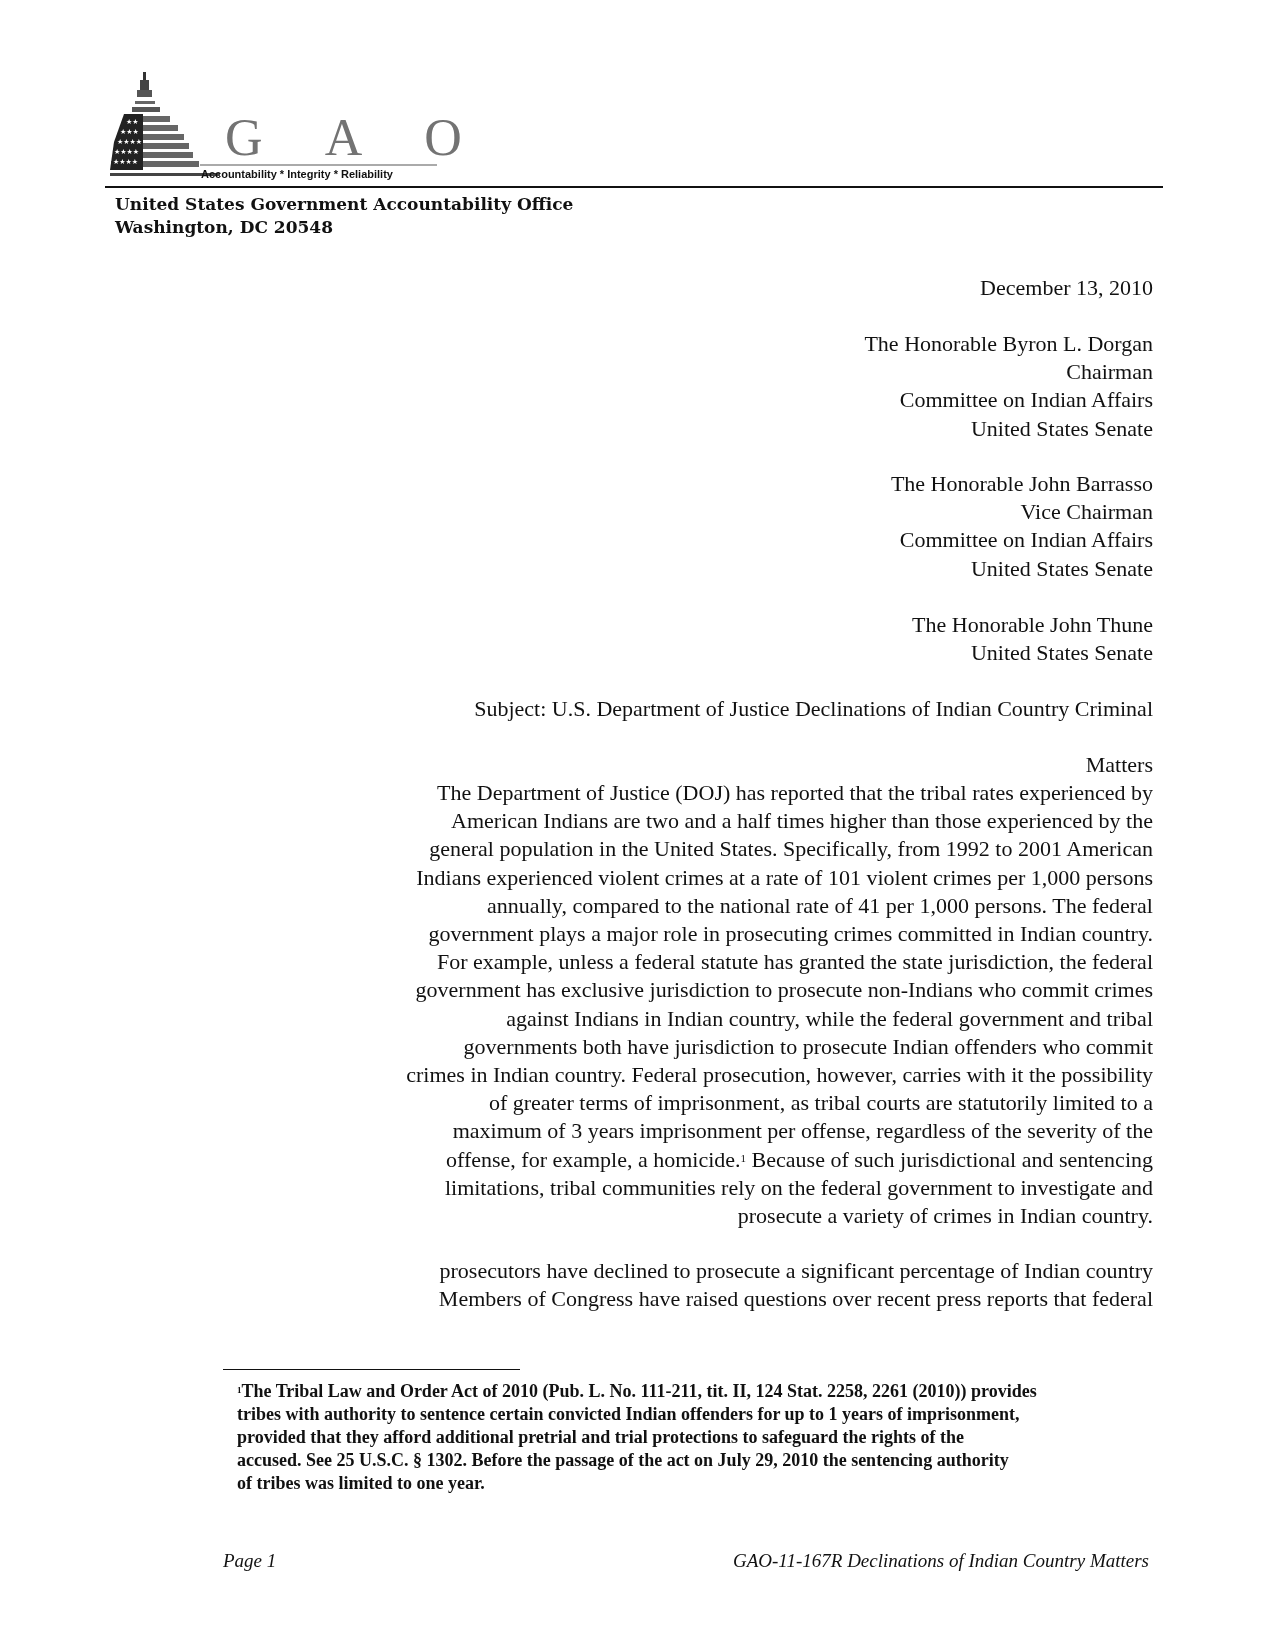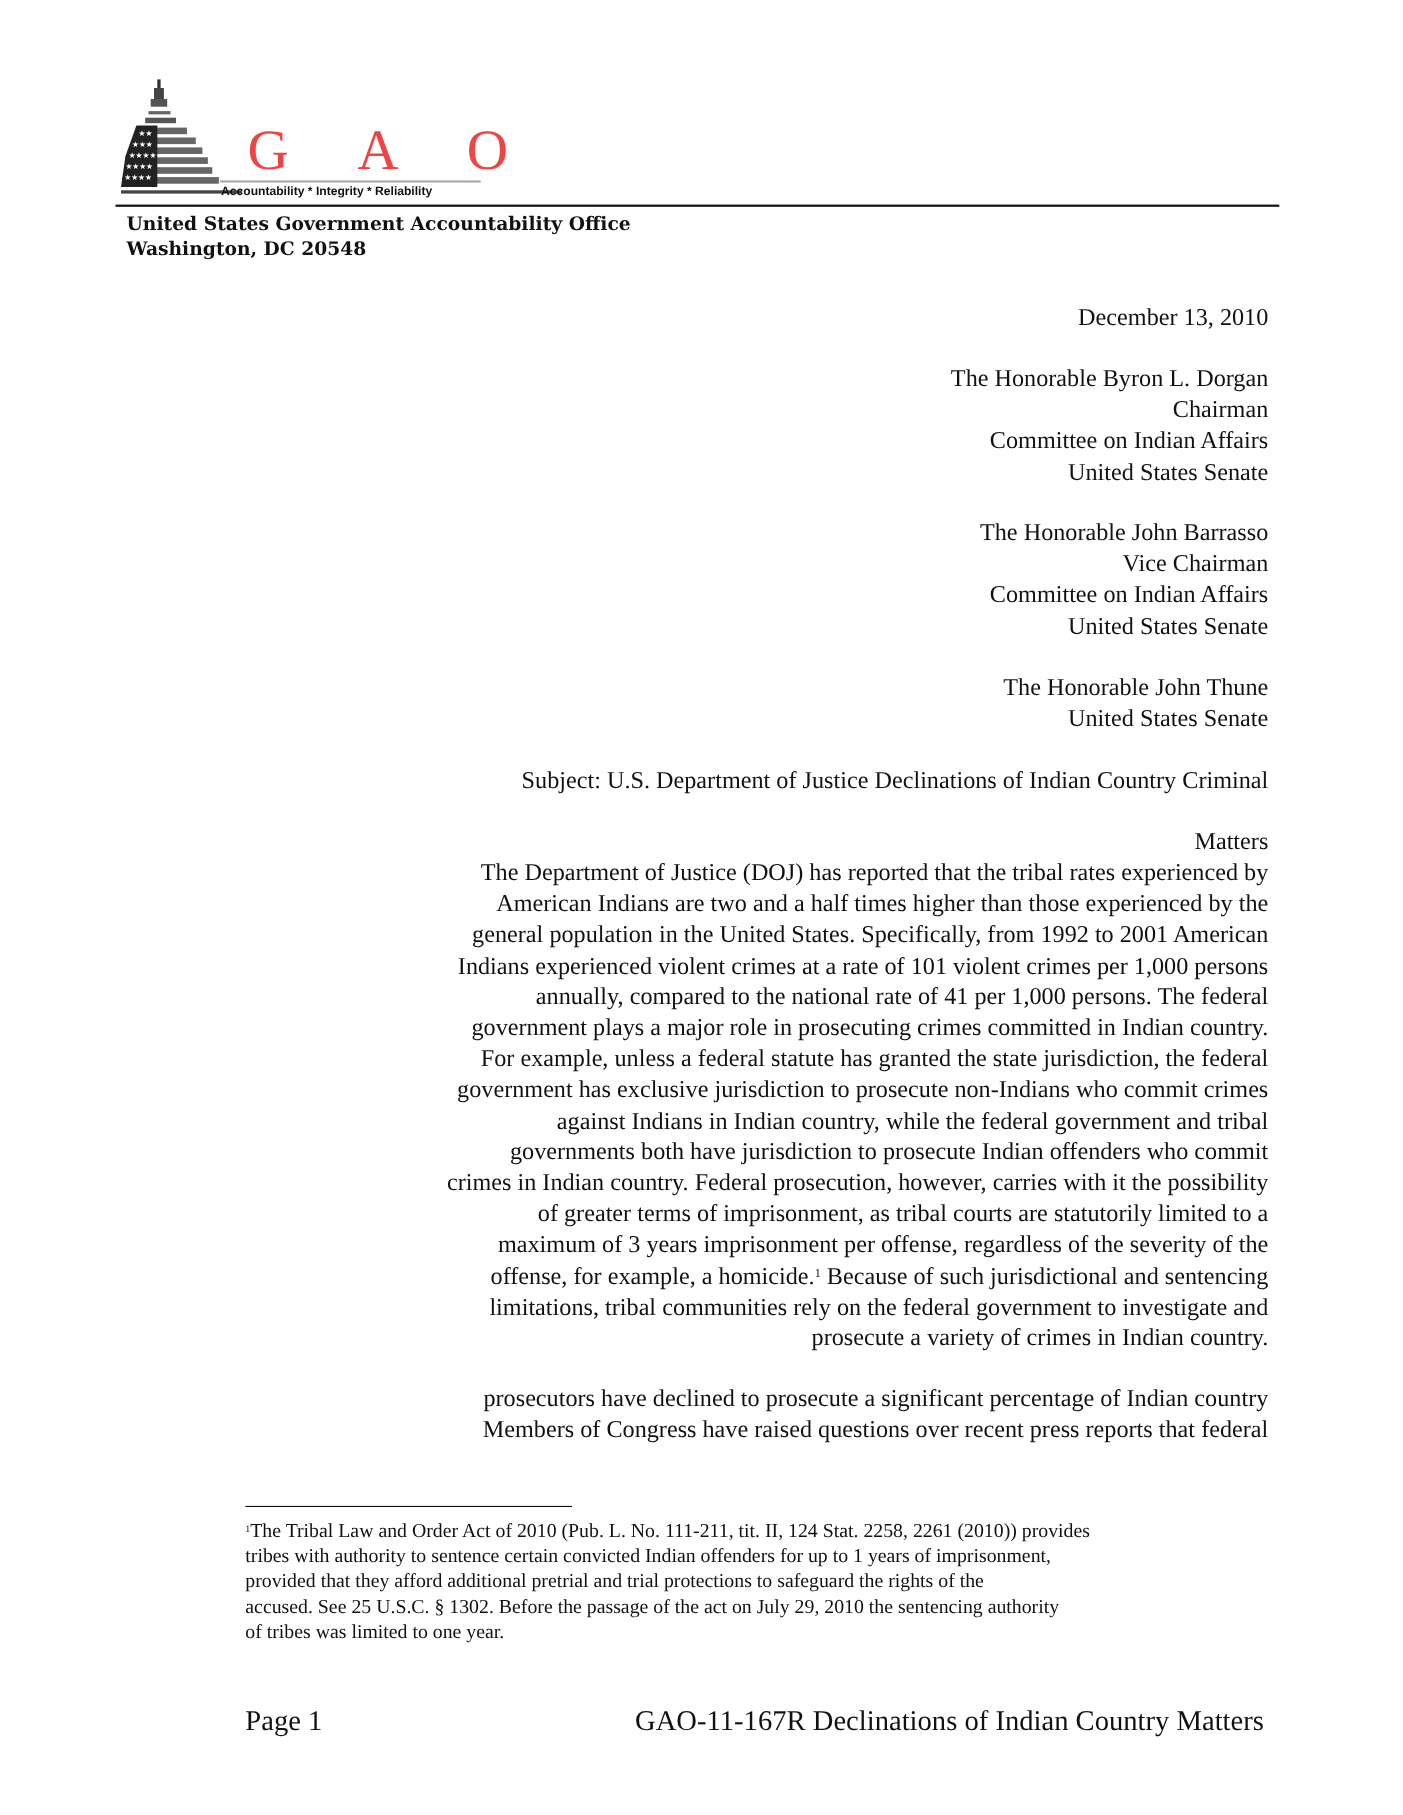--- a/index.html
+++ b/index.html
@@ -1,30 +1,30 @@
 <!DOCTYPE html>
 <html><head>
 <meta charset="utf-8">
 <style>
   html,body{margin:0;padding:0;background:#fff;}
   body{width:1275px;height:1650px;position:relative;overflow:hidden;color:#111;font-family:"DejaVu Serif",serif;}
   .logo{position:absolute;left:110px;top:72px;width:330px;height:115px;}
-  .gao-letters{position:absolute;left:225px;top:108px;font-family:"Liberation Serif",serif;font-size:52px;letter-spacing:26px;color:#ef4444;}
+  .gao-letters{position:absolute;left:225px;top:108px;font-family:"Liberation Serif",serif;font-size:52px;letter-spacing:26px;color:#737373;}
   .tagline{position:absolute;left:201px;top:168px;font-family:"Liberation Sans",sans-serif;font-size:11px;color:#111;font-weight:bold;}
   .tagline-rule{position:absolute;left:200px;top:164px;width:237px;height:2px;background:#aaa;}
   .header-rule{position:absolute;left:105px;top:186px;width:1058px;height:2px;background:#111;}
   .org{position:absolute;left:115px;top:193px;font-family:"DejaVu Serif",serif;font-weight:bold;font-size:17px;line-height:23px;}
   .body{position:absolute;left:223px;width:930px;font-family:"Liberation Serif",serif;font-size:22px;line-height:28.2px;text-align:right;}
   .line{white-space:nowrap;display:block;}
   .it{margin-top:28px;}
   sup{font-size:11px;vertical-align:top;position:relative;top:-2px;}
   .fn-rule{position:absolute;left:223px;top:1369px;width:297px;height:1px;background:#111;}
-  .fn{position:absolute;left:223px;top:1380px;width:930px;font-family:"Liberation Serif",serif;font-size:18px;line-height:23px;}
+  .fn{position:absolute;left:237px;top:1380px;width:930px;font-family:"Liberation Serif",serif;font-size:18px;line-height:23px;font-weight:bold;}
   .fn sup{font-size:9px;top:-1px;}
-  .footer{position:absolute;top:1550px;font-family:"Liberation Serif",serif;font-size:26px;}
+  .footer{position:absolute;top:1550px;font-family:"Liberation Serif",serif;font-size:19px;font-style:italic;}
 </style>
 </head>
 <body>
 
 <div class="logo">
   <svg width="110" height="115" viewBox="0 0 110 115">
     <rect x="33" y="0" width="3" height="8" fill="#333"></rect>
     <rect x="30" y="8" width="9" height="10" fill="#444"></rect>
     <rect x="27" y="18" width="15" height="7" fill="#555"></rect>
     <rect x="25" y="29" width="20" height="3" fill="#666"></rect>

